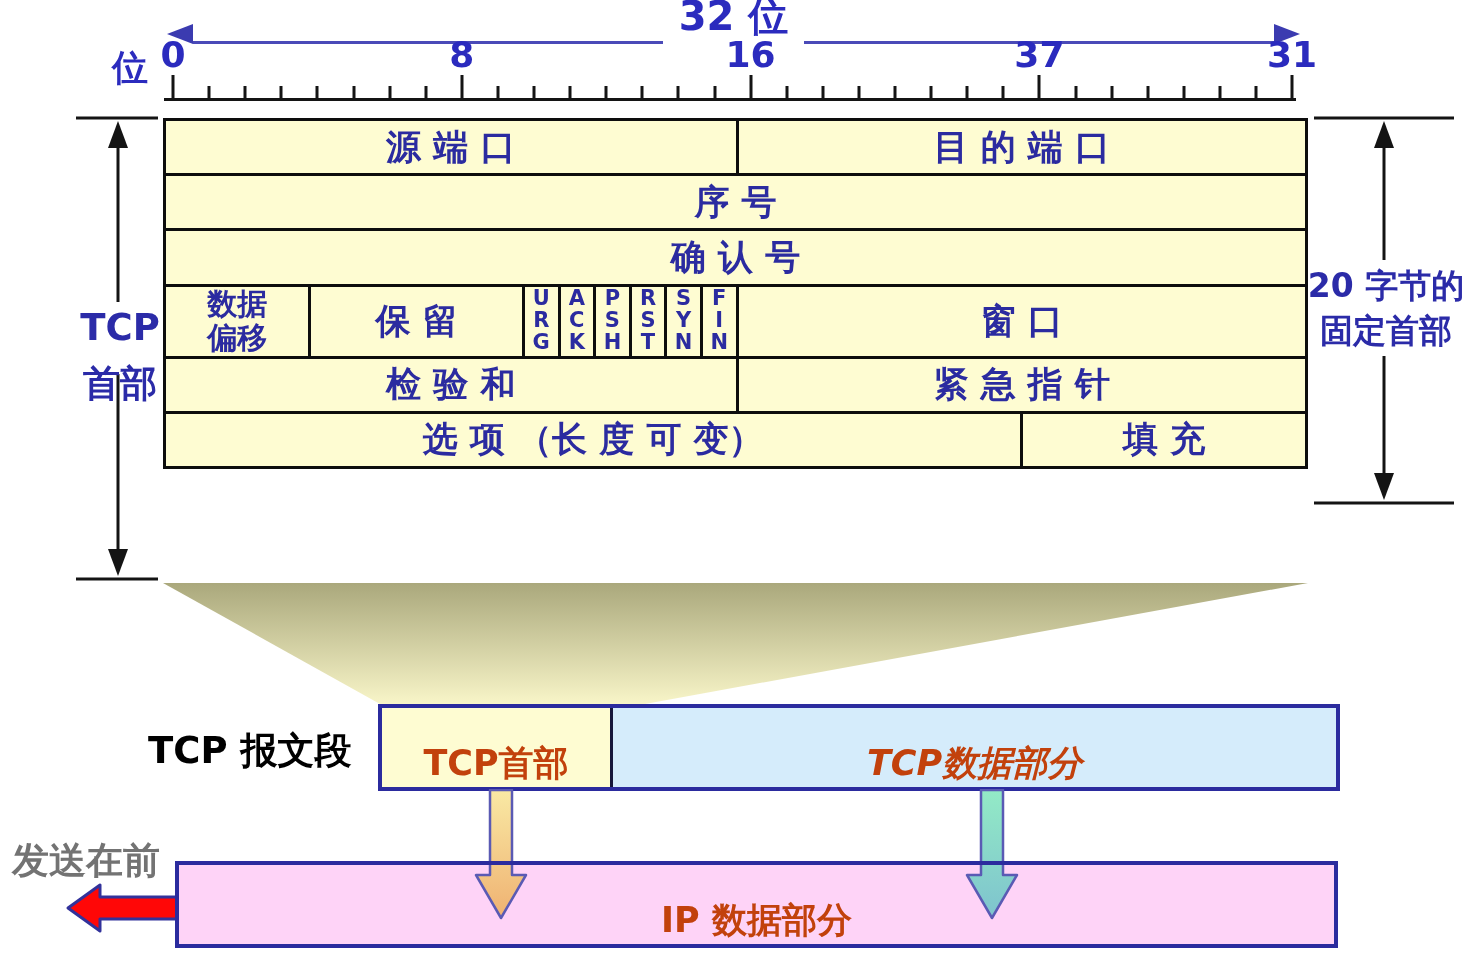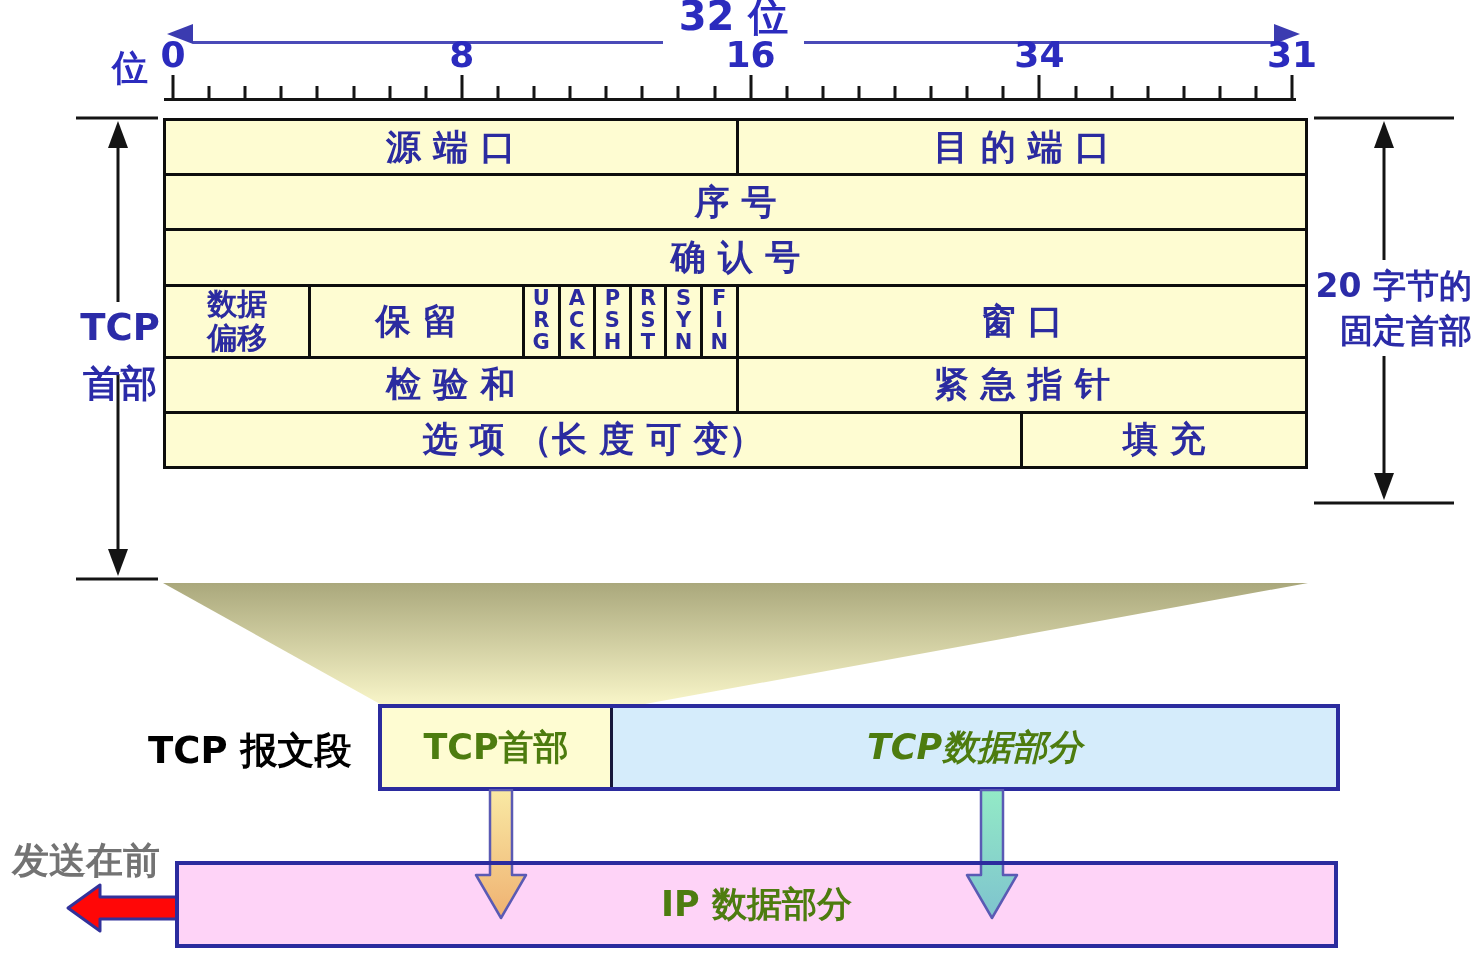--- a/index.html
+++ b/index.html
@@ -27,30 +27,30 @@
   .hcell{display:flex;align-items:center;justify-content:center;border-left:3px solid #0d0d0d;
          box-sizing:border-box;color:#2b2ba0;font-size:35px;text-align:center;overflow:hidden;}
   .hcell:first-child{border-left:none;}
   .ml{white-space:pre-line;}
   .hcell.offset{font-size:30px;line-height:1.15;}
   .hcell.flag{font-size:21px;line-height:1.04;letter-spacing:0;}
   
   .vsvg{position:absolute;}
   .vlabel{position:absolute;color:#2b2ba8;text-align:center;white-space:pre-line;}
   .vlabel.left{left:64px;top:300px;width:112px;font-size:37px;line-height:1.5;}
-  .vlabel.right{left:1300px;top:264px;width:172px;font-size:33px;line-height:1.35;text-align:right;}
+  .vlabel.right{left:1300px;top:264px;width:172px;font-size:33px;line-height:1.35;}
   
   .trap{position:absolute;left:163px;top:583px;width:1145px;height:121px;
         background:linear-gradient(#aaa87c,#f8f5c8);
         clip-path:polygon(0% 0%,100% 0%,42.1% 100%,18.95% 100%);z-index:0;}
   
   .bar{position:absolute;display:flex;border:4px solid #2b2b9e;box-sizing:border-box;z-index:2;}
   .tcp-bar{left:378px;top:704px;width:962px;height:87px;}
   .ip-bar{left:175px;top:861px;width:1163px;height:87px;}
-  .bcell{display:flex;align-items:center;justify-content:center;font-size:35px;color:#4d7c0f;white-space:nowrap;}
+  .bcell{display:flex;align-items:flex-end;justify-content:center;font-size:35px;color:#c2410c;white-space:nowrap;}
   .tcp-hd{width:228px;background:#fefcd2;border-right:3px solid #16163a;}
   .tcp-data{flex:1;background:#d5ecfb;font-style:italic;}
   .ip-hd{width:199px;background:#c8f28c;border-right:4px solid #2b2b9e;}
   .ip-data{flex:1;background:#fed3f7;}
   .seg-label{position:absolute;left:148px;top:726px;font-size:37px;color:#000000;}
   .send-label{position:absolute;left:12px;top:836px;font-size:37px;color:#737373;}
   .arrow-svg{position:absolute;z-index:3;}
   .red-svg{position:absolute;z-index:1;}
 </style>
 </head>
@@ -97,21 +97,21 @@
       <div class="tick" style="left: 902.5px;"></div>
       <div class="tick" style="left: 938.6px;"></div>
       <div class="tick" style="left: 974.7px;"></div>
       <div class="tick" style="left: 1010.8px;"></div>
       <div class="tick" style="left: 1046.9px;"></div>
       <div class="tick" style="left: 1083px;"></div>
       <div class="tick major" style="left: 1119.1px;"></div>
       <div class="tick-label" style="left: 0px;">0</div>
       <div class="tick-label" style="left: 288.8px;">8</div>
       <div class="tick-label" style="left: 577.6px;">16</div>
-      <div class="tick-label" style="left: 866.4px;">34</div>
+      <div class="tick-label" style="left: 866.4px;">37</div>
       <div class="tick-label" style="left: 1119.1px;">31</div>
     </div>
 
   <div class="htable">
     <div class="hrow">
       <div class="hcell" style="flex-basis:50%">
           <span>源 端 口</span>
         </div>
       <div class="hcell" style="flex-basis:50%">
           <span>目 的 端 口</span>

